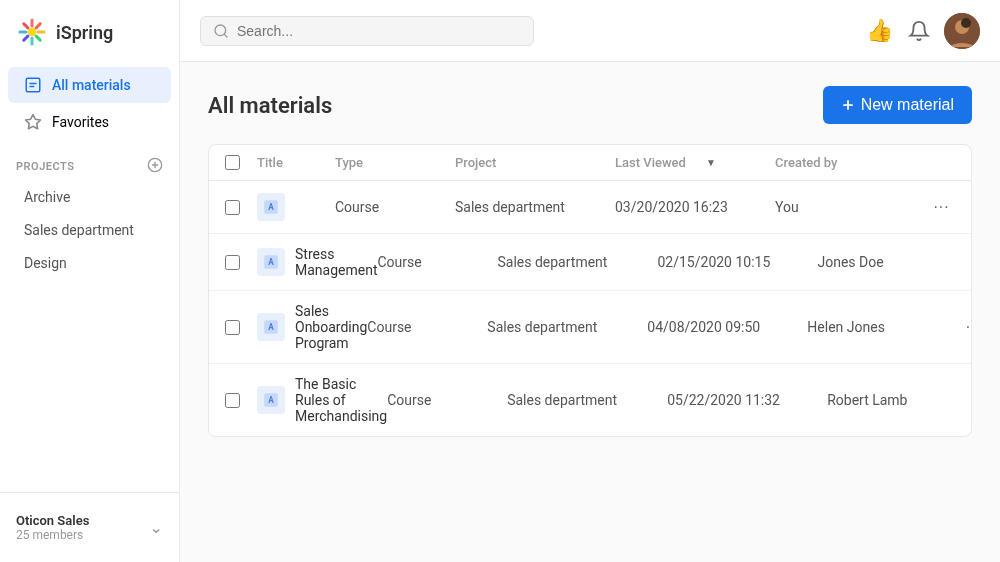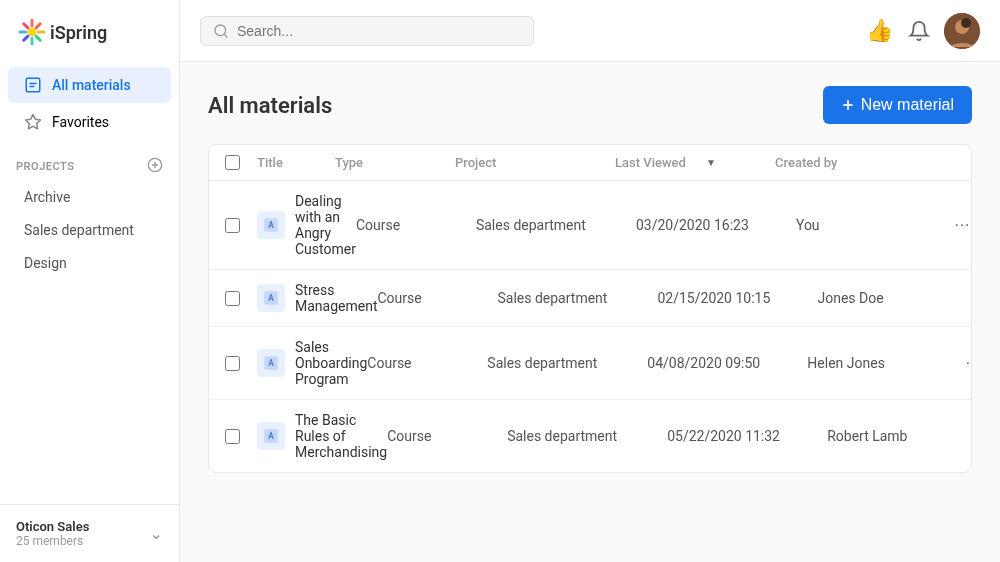--- a/index.html
+++ b/index.html
@@ -12,21 +12,21 @@
       border-right: 1px solid #e8e8e8;
       display: flex;
       flex-direction: column;
       flex-shrink: 0;
       height: 562px;
     }
     #logo-area {
       padding: 16px 16px 12px 16px;
       display: flex;
       align-items: center;
-      gap: 2px;
+      gap: 8px;
     }
     .logo-svg { width: 32px; height: 32px; }
     .logo-text { font-size: 18px; font-weight: 600; color: #333; }
 
     .nav-section { padding: 6px 0; }
     .nav-item {
       display: flex;
       align-items: center;
       gap: 10px;
       padding: 9px 16px;
@@ -57,21 +57,21 @@
       padding: 8px 16px;
       cursor: pointer;
       color: #555;
       font-size: 14px;
       margin: 1px 8px;
       border-radius: 6px;
     }
 
     .sidebar-footer {
       margin-top: auto;
-      padding: 14px 16px;
+      padding: 20px 16px;
       border-top: 1px solid #e8e8e8;
       display: flex;
       align-items: center;
       justify-content: space-between;
     }
     .org-info { }
     .org-name { font-weight: 600; font-size: 13px; color: #333; }
     .org-members { font-size: 12px; color: #999; }
     .chevron-down { color: #999; font-size: 16px; cursor: pointer; }
 
@@ -334,21 +334,20 @@
         <div class="col-check">
           <input type="checkbox" style="">
         </div>
         <div class="col-title">
           <div class="course-icon">
             <svg width="18" height="18" viewBox="0 0 24 24" fill="none" xmlns="http://www.w3.org/2000/svg">
               <rect x="3" y="3" width="18" height="18" rx="2" fill="#c5d8fb"></rect>
               <text x="12" y="16" text-anchor="middle" font-size="11" font-weight="bold" fill="#4a7fd4">A</text>
             </svg>
           </div>
-          <span class="title-text">Dealing with an Angry Customer</span>
         </div>
         <div class="col-type">Course</div>
         <div class="col-project">Sales department</div>
         <div class="col-date">03/20/2020 16:23</div>
         <div class="col-created">You</div>
         <div class="col-actions">
           <button class="more-btn">···</button>
         </div>
       </div>
 

